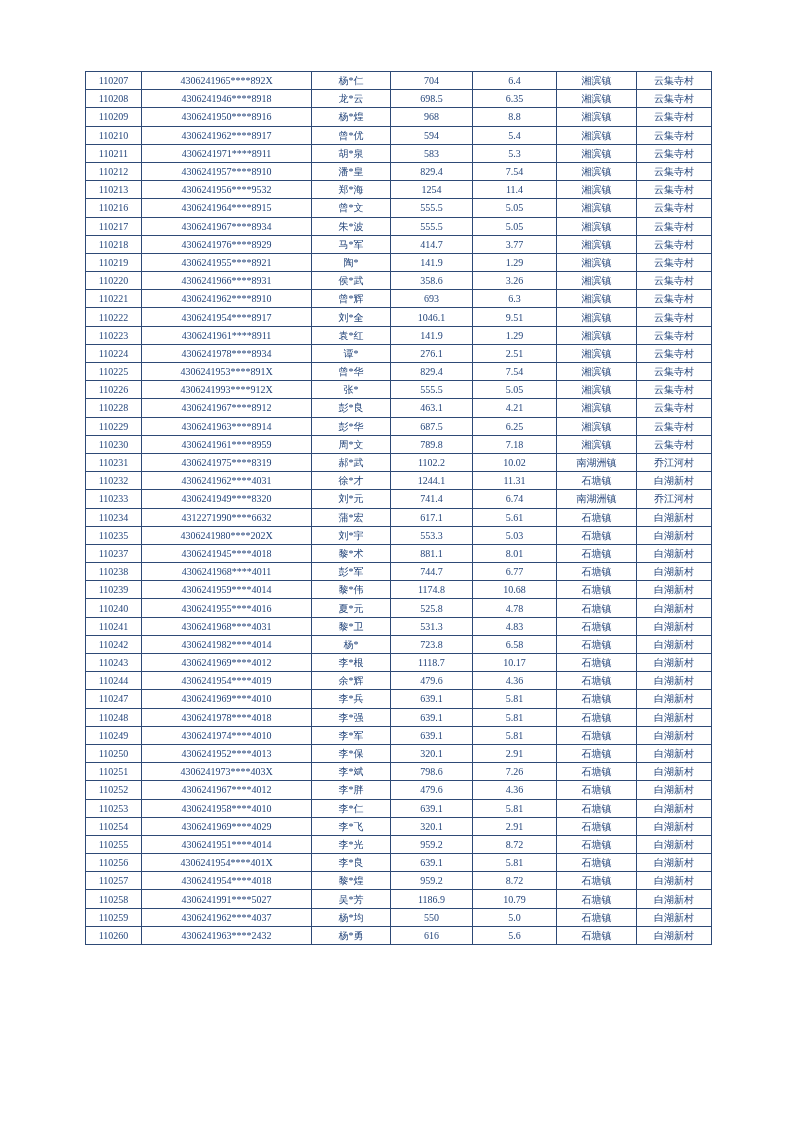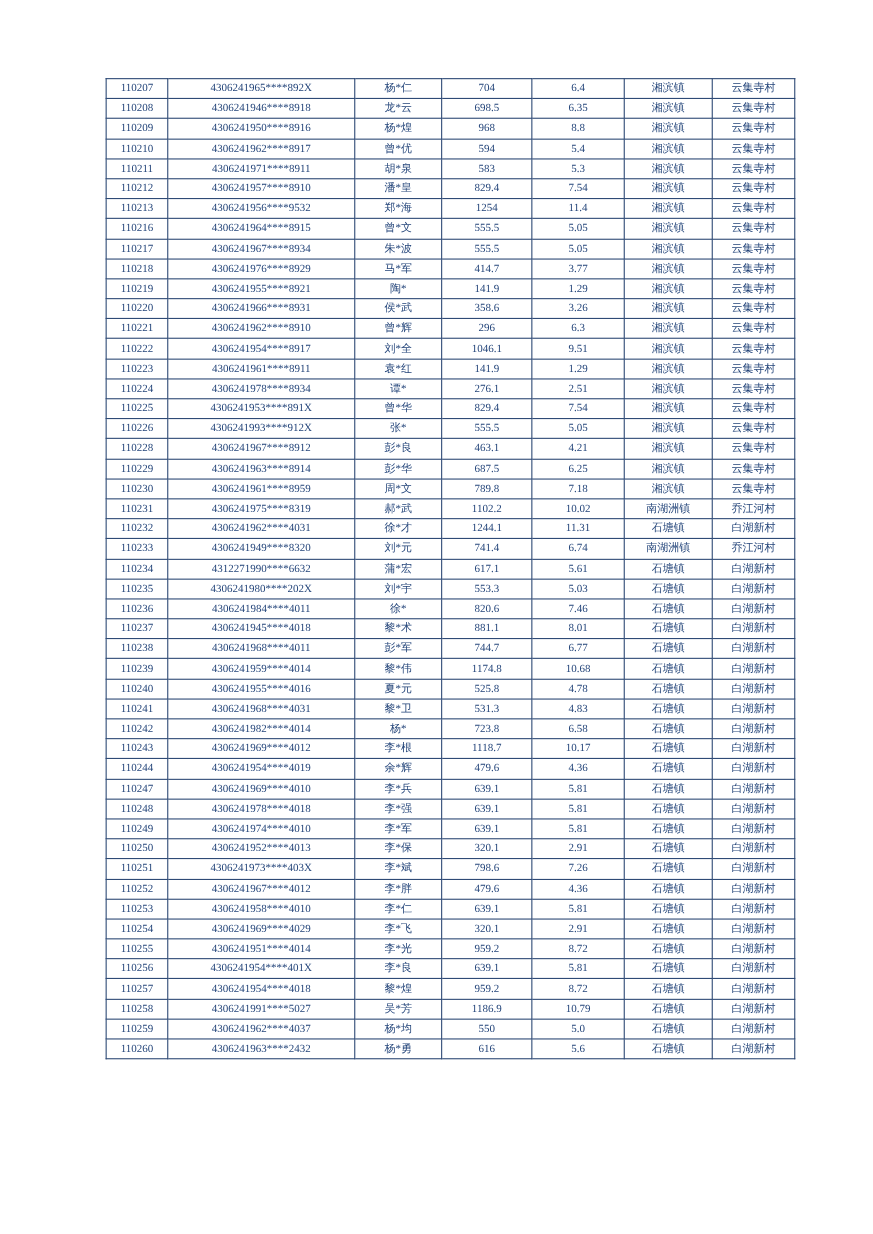--- a/index.html
+++ b/index.html
@@ -17,21 +17,21 @@
     position: absolute;
     left: 0;
     top: 0;
     width: 794px;
     height: 1122px;
     background: #ffffff;
     overflow: hidden;
   }
   table.data-table {
     position: absolute;
-    left: 96px;
+    left: 85px;
     top: 71px;
     width: 626px;
     border-collapse: collapse;
     table-layout: fixed;
     padding-left: 16px;
   }
   .data-table td {
     border: 1px solid #2e4a76;
     height: 17.2px;
     font-size: 10px;
@@ -171,21 +171,21 @@
           <td>侯*武</td>
           <td>358.6</td>
           <td>3.26</td>
           <td>湘滨镇</td>
           <td>云集寺村</td>
         </tr>
         <tr>
           <td>110221</td>
           <td>4306241962****8910</td>
           <td>曾*辉</td>
-          <td>296</td>
+          <td>693</td>
           <td>6.3</td>
           <td>湘滨镇</td>
           <td>云集寺村</td>
         </tr>
         <tr>
           <td>110222</td>
           <td>4306241954****8917</td>
           <td>刘*全</td>
           <td>1046.1</td>
           <td>9.51</td>
@@ -294,29 +294,20 @@
         <tr>
           <td>110235</td>
           <td>4306241980****202X</td>
           <td>刘*宇</td>
           <td>553.3</td>
           <td>5.03</td>
           <td>石塘镇</td>
           <td>白湖新村</td>
         </tr>
         <tr>
-          <td>110236</td>
-          <td>4306241984****4011</td>
-          <td>徐*</td>
-          <td>820.6</td>
-          <td>7.46</td>
-          <td>石塘镇</td>
-          <td>白湖新村</td>
-        </tr>
-        <tr>
           <td>110237</td>
           <td>4306241945****4018</td>
           <td>黎*术</td>
           <td>881.1</td>
           <td>8.01</td>
           <td>石塘镇</td>
           <td>白湖新村</td>
         </tr>
         <tr>
           <td>110238</td>

